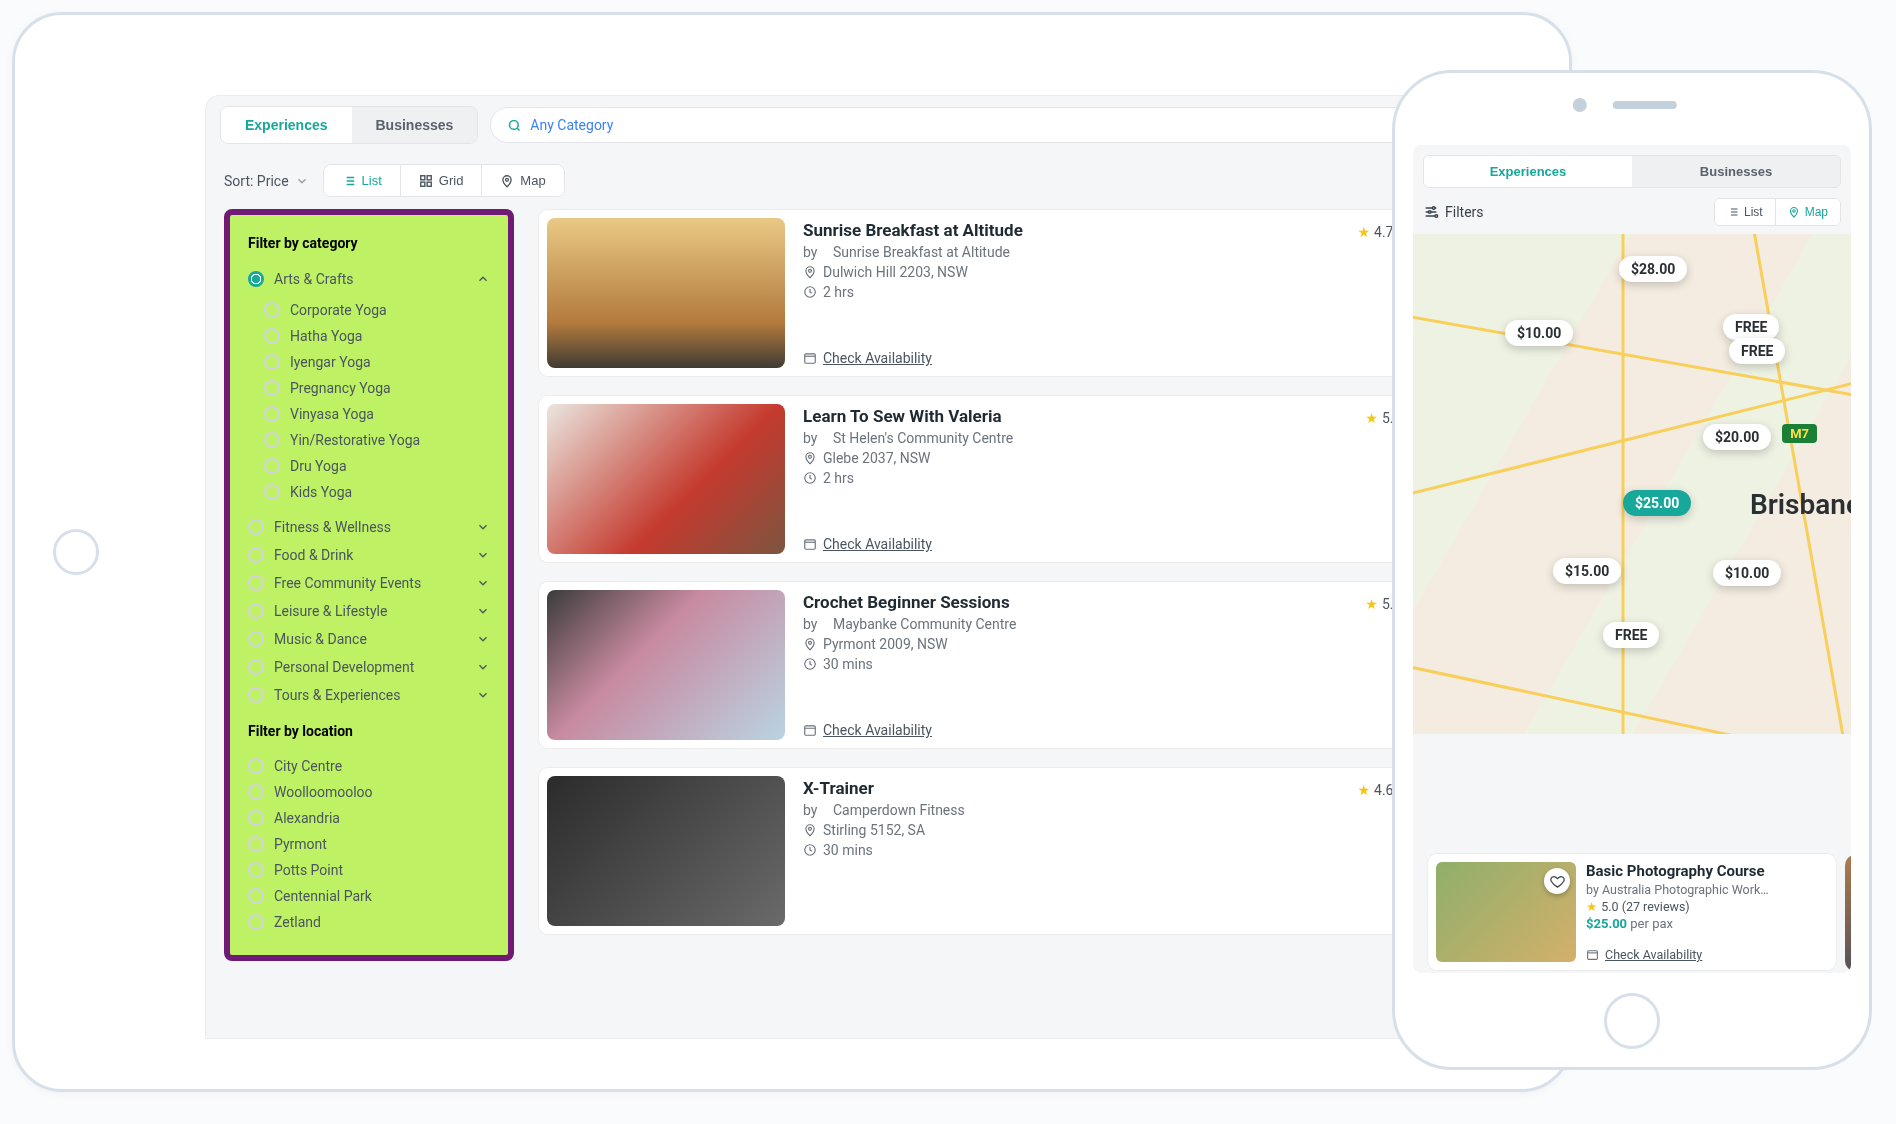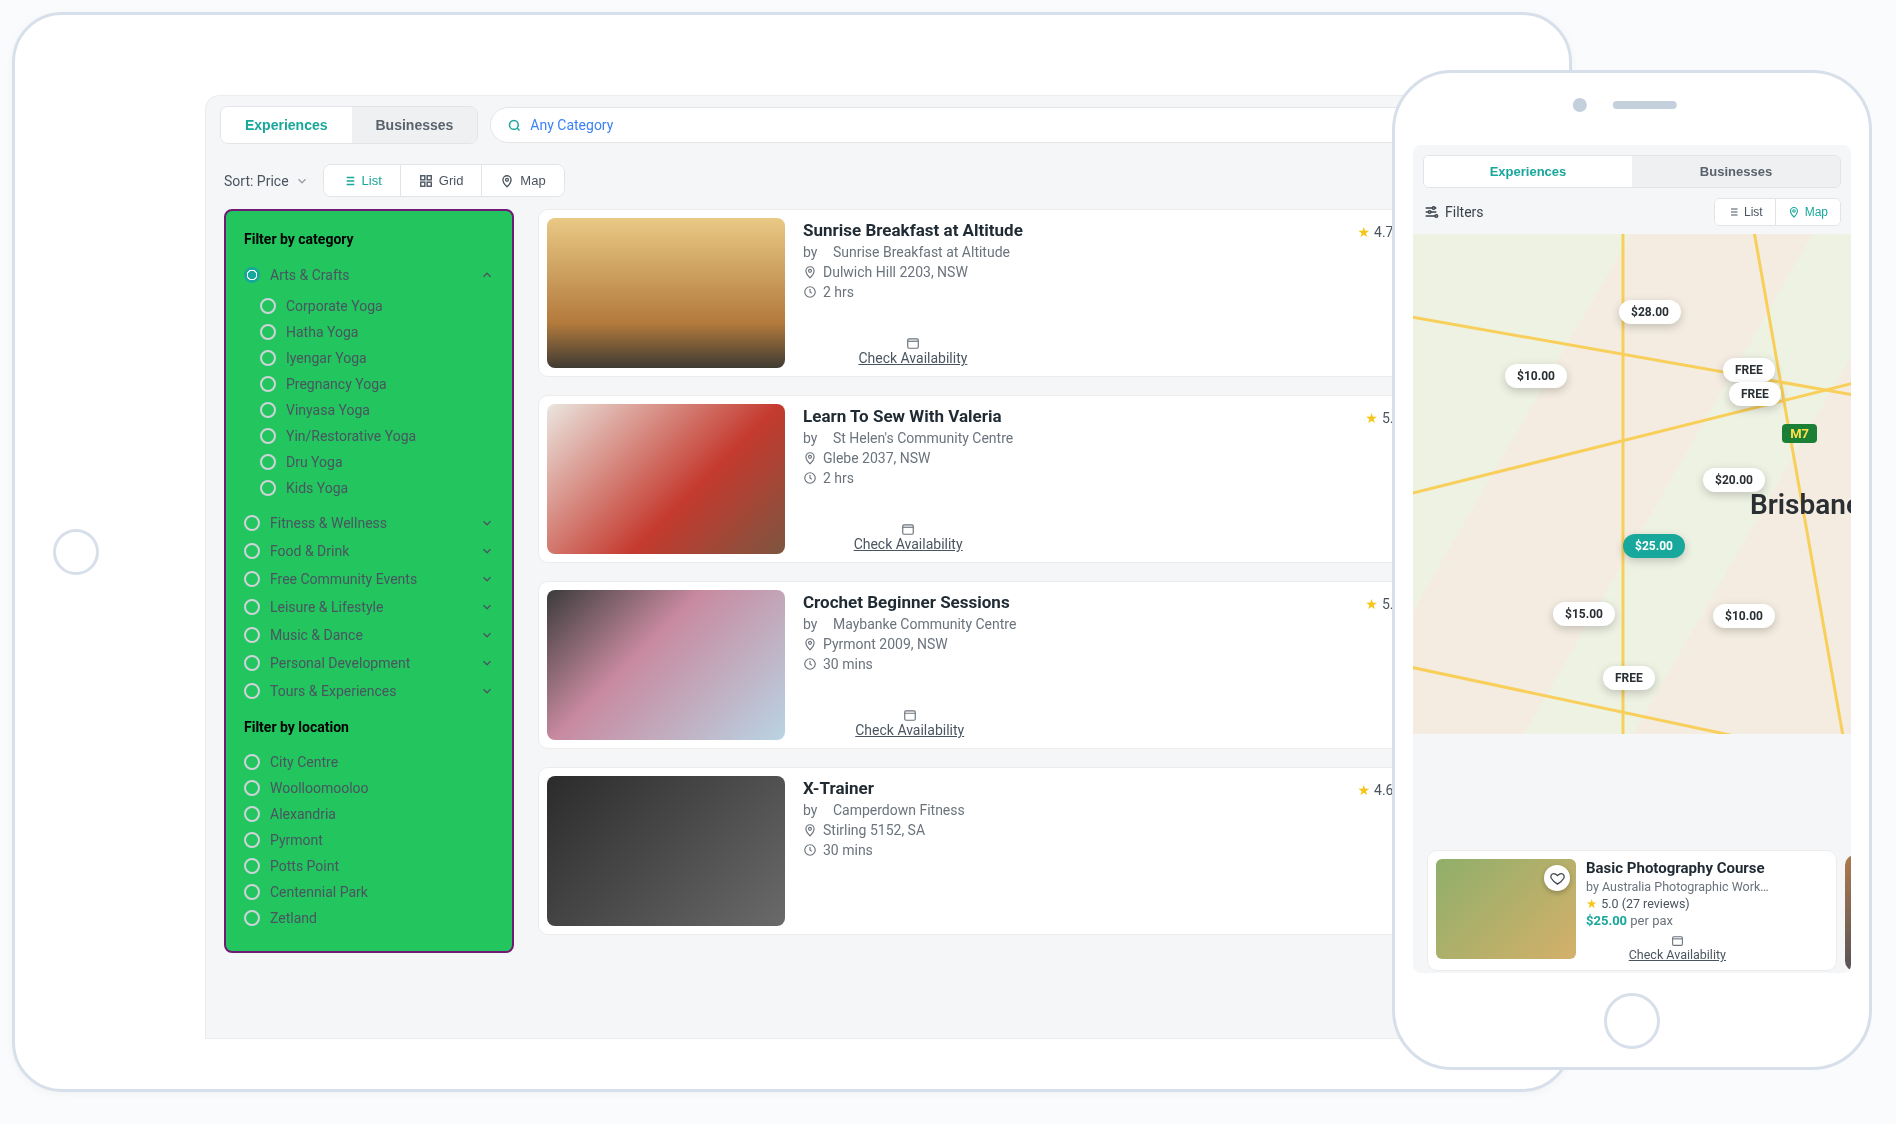--- a/index.html
+++ b/index.html
@@ -122,22 +122,22 @@
 
 
 .content {
   display: flex;
   gap: 24px;
   padding: 0 18px 18px 18px;
 }
 
 
 .sidebar {
-  background: #22c55e;
-  border: 2px solid #701a75;
+  background: #bef264;
+  border: 6px solid #701a75;
   border-radius: 8px;
   width: 290px;
   padding: 20px 18px;
   font-size: 14px;
 }
 .filter-title { font-weight: 700; font-size: 14px; margin-bottom: 14px; }
 .cat-item {
   display: flex;
   align-items: center;
   justify-content: space-between;
@@ -189,21 +189,21 @@
 }
 .card-main { display: flex; flex-direction: column; gap: 4px; }
 .card-title { font-weight: 700; font-size: 17px; color: #1f2a33; }
 .card-sub { font-size: 14px; color: #6b737c; display: flex; align-items: center; gap: 6px; }
 .card-right { display: flex; flex-direction: column; justify-content: space-between; align-items: flex-end; padding: 4px 10px 10px 0; }
 .rating { font-size: 14px; color: #4a5560; white-space: nowrap; }
 .star { color: #f5c518; margin-right: 4px; }
 .price-line { font-size: 15px; color: #4a5560; }
 .price-number { color: #18a79b; font-weight: 700; }
 .free-tag { color: #18a79b; font-weight: 700; font-size: 15px; }
-.avail-link { color: #4a5560; text-decoration: underline; font-size: 14px; display: inline-flex; align-items: center; cursor: pointer; margin-top: auto; padding-top: 12px; flex-direction: column; }
+.avail-link { color: #4a5560; text-decoration: underline; font-size: 14px; display: inline-flex; align-items: center; gap: 6px; cursor: pointer; margin-top: auto; padding-top: 12px; }
 
 
 .phone-frame {
   position: absolute;
   top: 70px;
   right: 24px;
   width: 480px;
   height: 1000px;
   border: 3px solid #d7e0ea;
   border-radius: 60px;
@@ -293,25 +293,24 @@
 .map-city {
   position: absolute; top: 254px; right: -10px;
   font-size: 28px; font-weight: 600; color: #2a2f34;
 }
 .map-pin {
   position: absolute;
   background: #fff;
   border-radius: 999px;
   padding: 5px 12px;
   font-weight: 700;
-  font-size: 12px;
+  font-size: 14px;
   box-shadow: 0 3px 10px rgba(0,0,0,0.2);
   cursor: pointer;
   color: #2a2f34;
-  margin-top: 44px;
 }
 .map-pin.hl { background: #18a79b; color: #fff; }
 
 .ph-card {
   position: absolute;
   left: 14px; right: 14px; bottom: 2px;
   display: flex; gap: 10px;
   background: #fff; border: 1px solid #ececec;
   border-radius: 10px; padding: 8px;
 }

